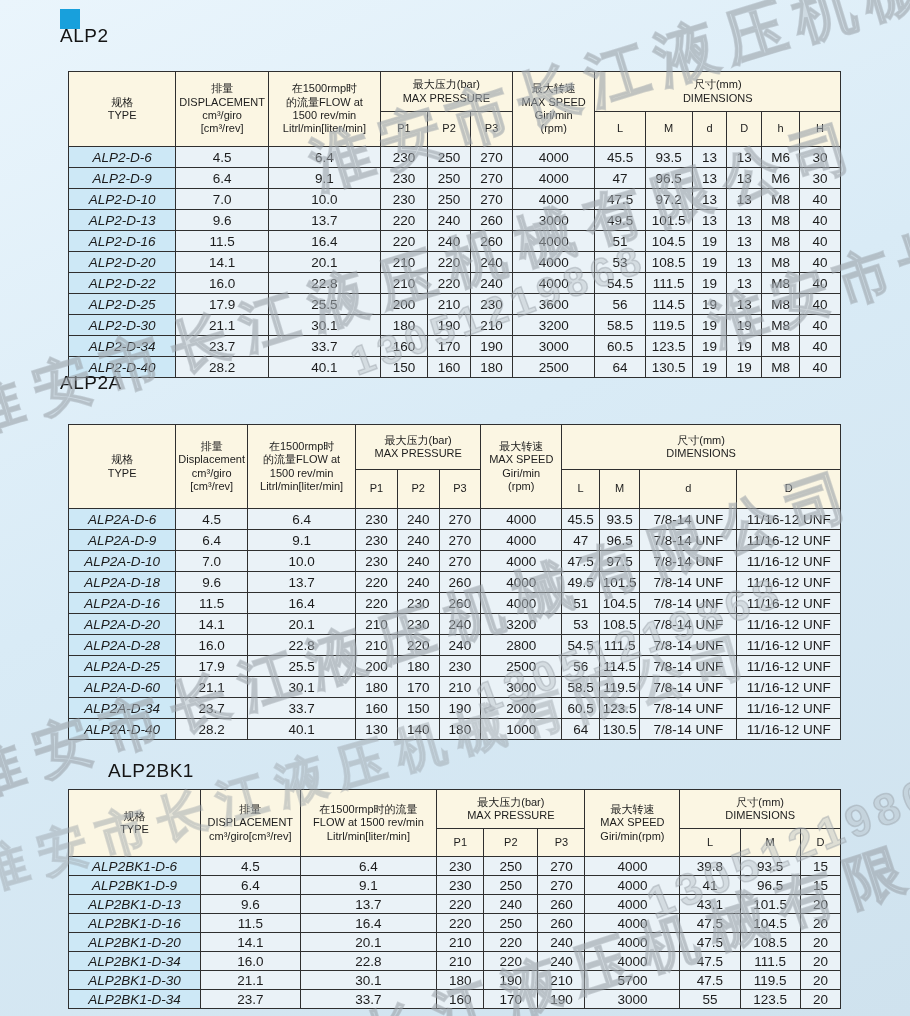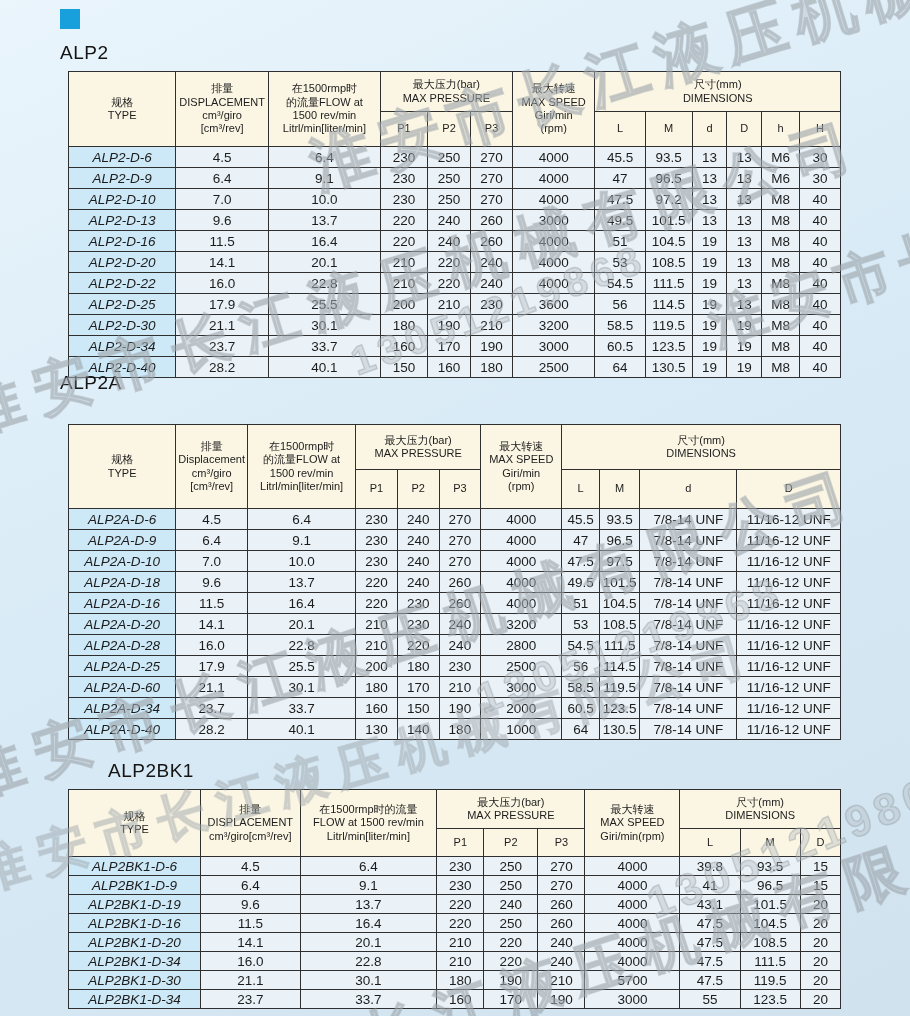--- a/index.html
+++ b/index.html
@@ -9,21 +9,21 @@
     background: linear-gradient(155deg, #eaf5fc 0%, #d9ebf6 45%, #cfe2ee 100%);
     font-family:"Liberation Sans","DejaVu Sans",sans-serif;
     color:#1c1c1c;
   }
   
   .title-row { position:absolute; top:9px; left:60px; display:flex; align-items:center; gap:11px; z-index:2; }
   .title-sq { width:20px; height:20px; background:#18a0dc; }
   .title-text { font-size:23px; color:#1a9cd8; letter-spacing:2px; }
 
   .section-label { position:absolute; left:60px; font-size:19px; color:#141414; z-index:2; letter-spacing:0.5px; }
-  #label-alp2   { top:42px; }
+  #label-alp2   { top:25px; }
   #label-alp2a  { top:372px; }
   #label-alp2bk1{ top:760px;margin-left:48px; }
 
   
   table.spec {
     position:absolute; left:68px; width:773px;
     border-collapse:collapse; table-layout:fixed; z-index:1;
     font-size:13.5px;
   }
   #table-alp2   { top:71px; }
@@ -560,21 +560,21 @@
         <td class="data-cell">9.1</td>
         <td class="data-cell">230</td>
         <td class="data-cell">250</td>
         <td class="data-cell">270</td>
         <td class="data-cell">4000</td>
         <td class="data-cell">41</td>
         <td class="data-cell">96.5</td>
         <td class="data-cell">15</td>
       </tr>
       <tr>
-        <td class="type-cell">ALP2BK1-D-19</td>
+        <td class="type-cell">ALP2BK1-D-13</td>
         <td class="data-cell">9.6</td>
         <td class="data-cell">13.7</td>
         <td class="data-cell">220</td>
         <td class="data-cell">240</td>
         <td class="data-cell">260</td>
         <td class="data-cell">4000</td>
         <td class="data-cell">43.1</td>
         <td class="data-cell">101.5</td>
         <td class="data-cell">20</td>
       </tr>

